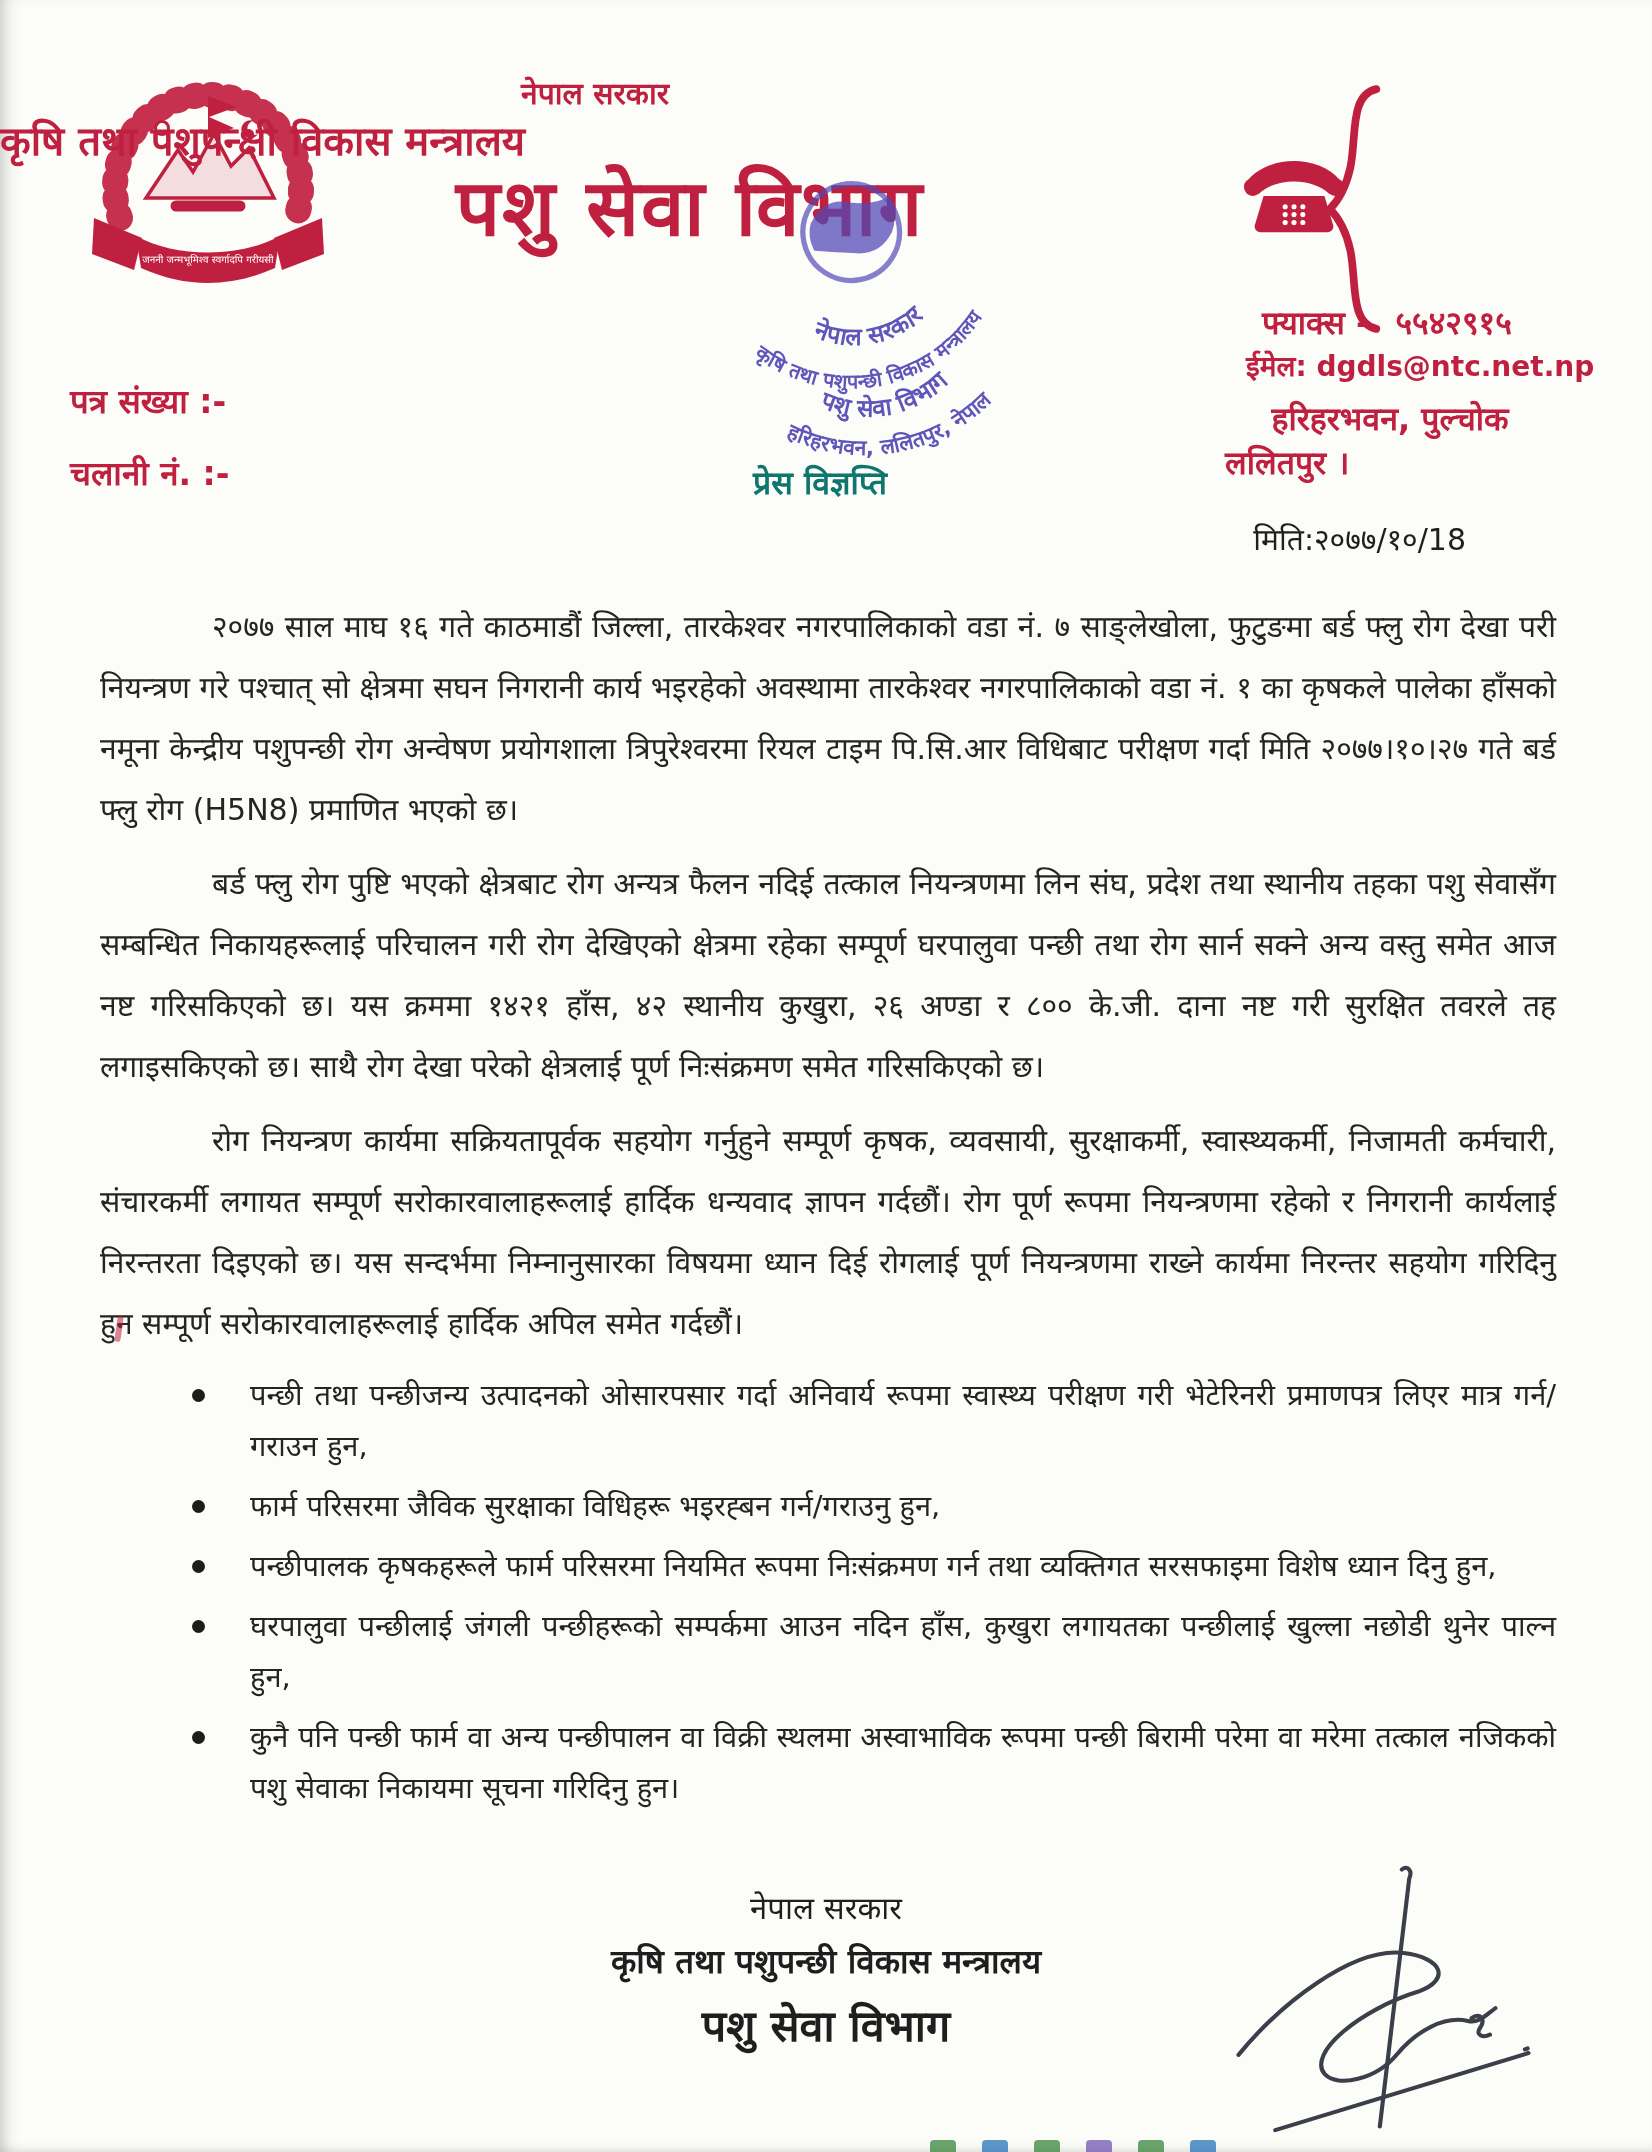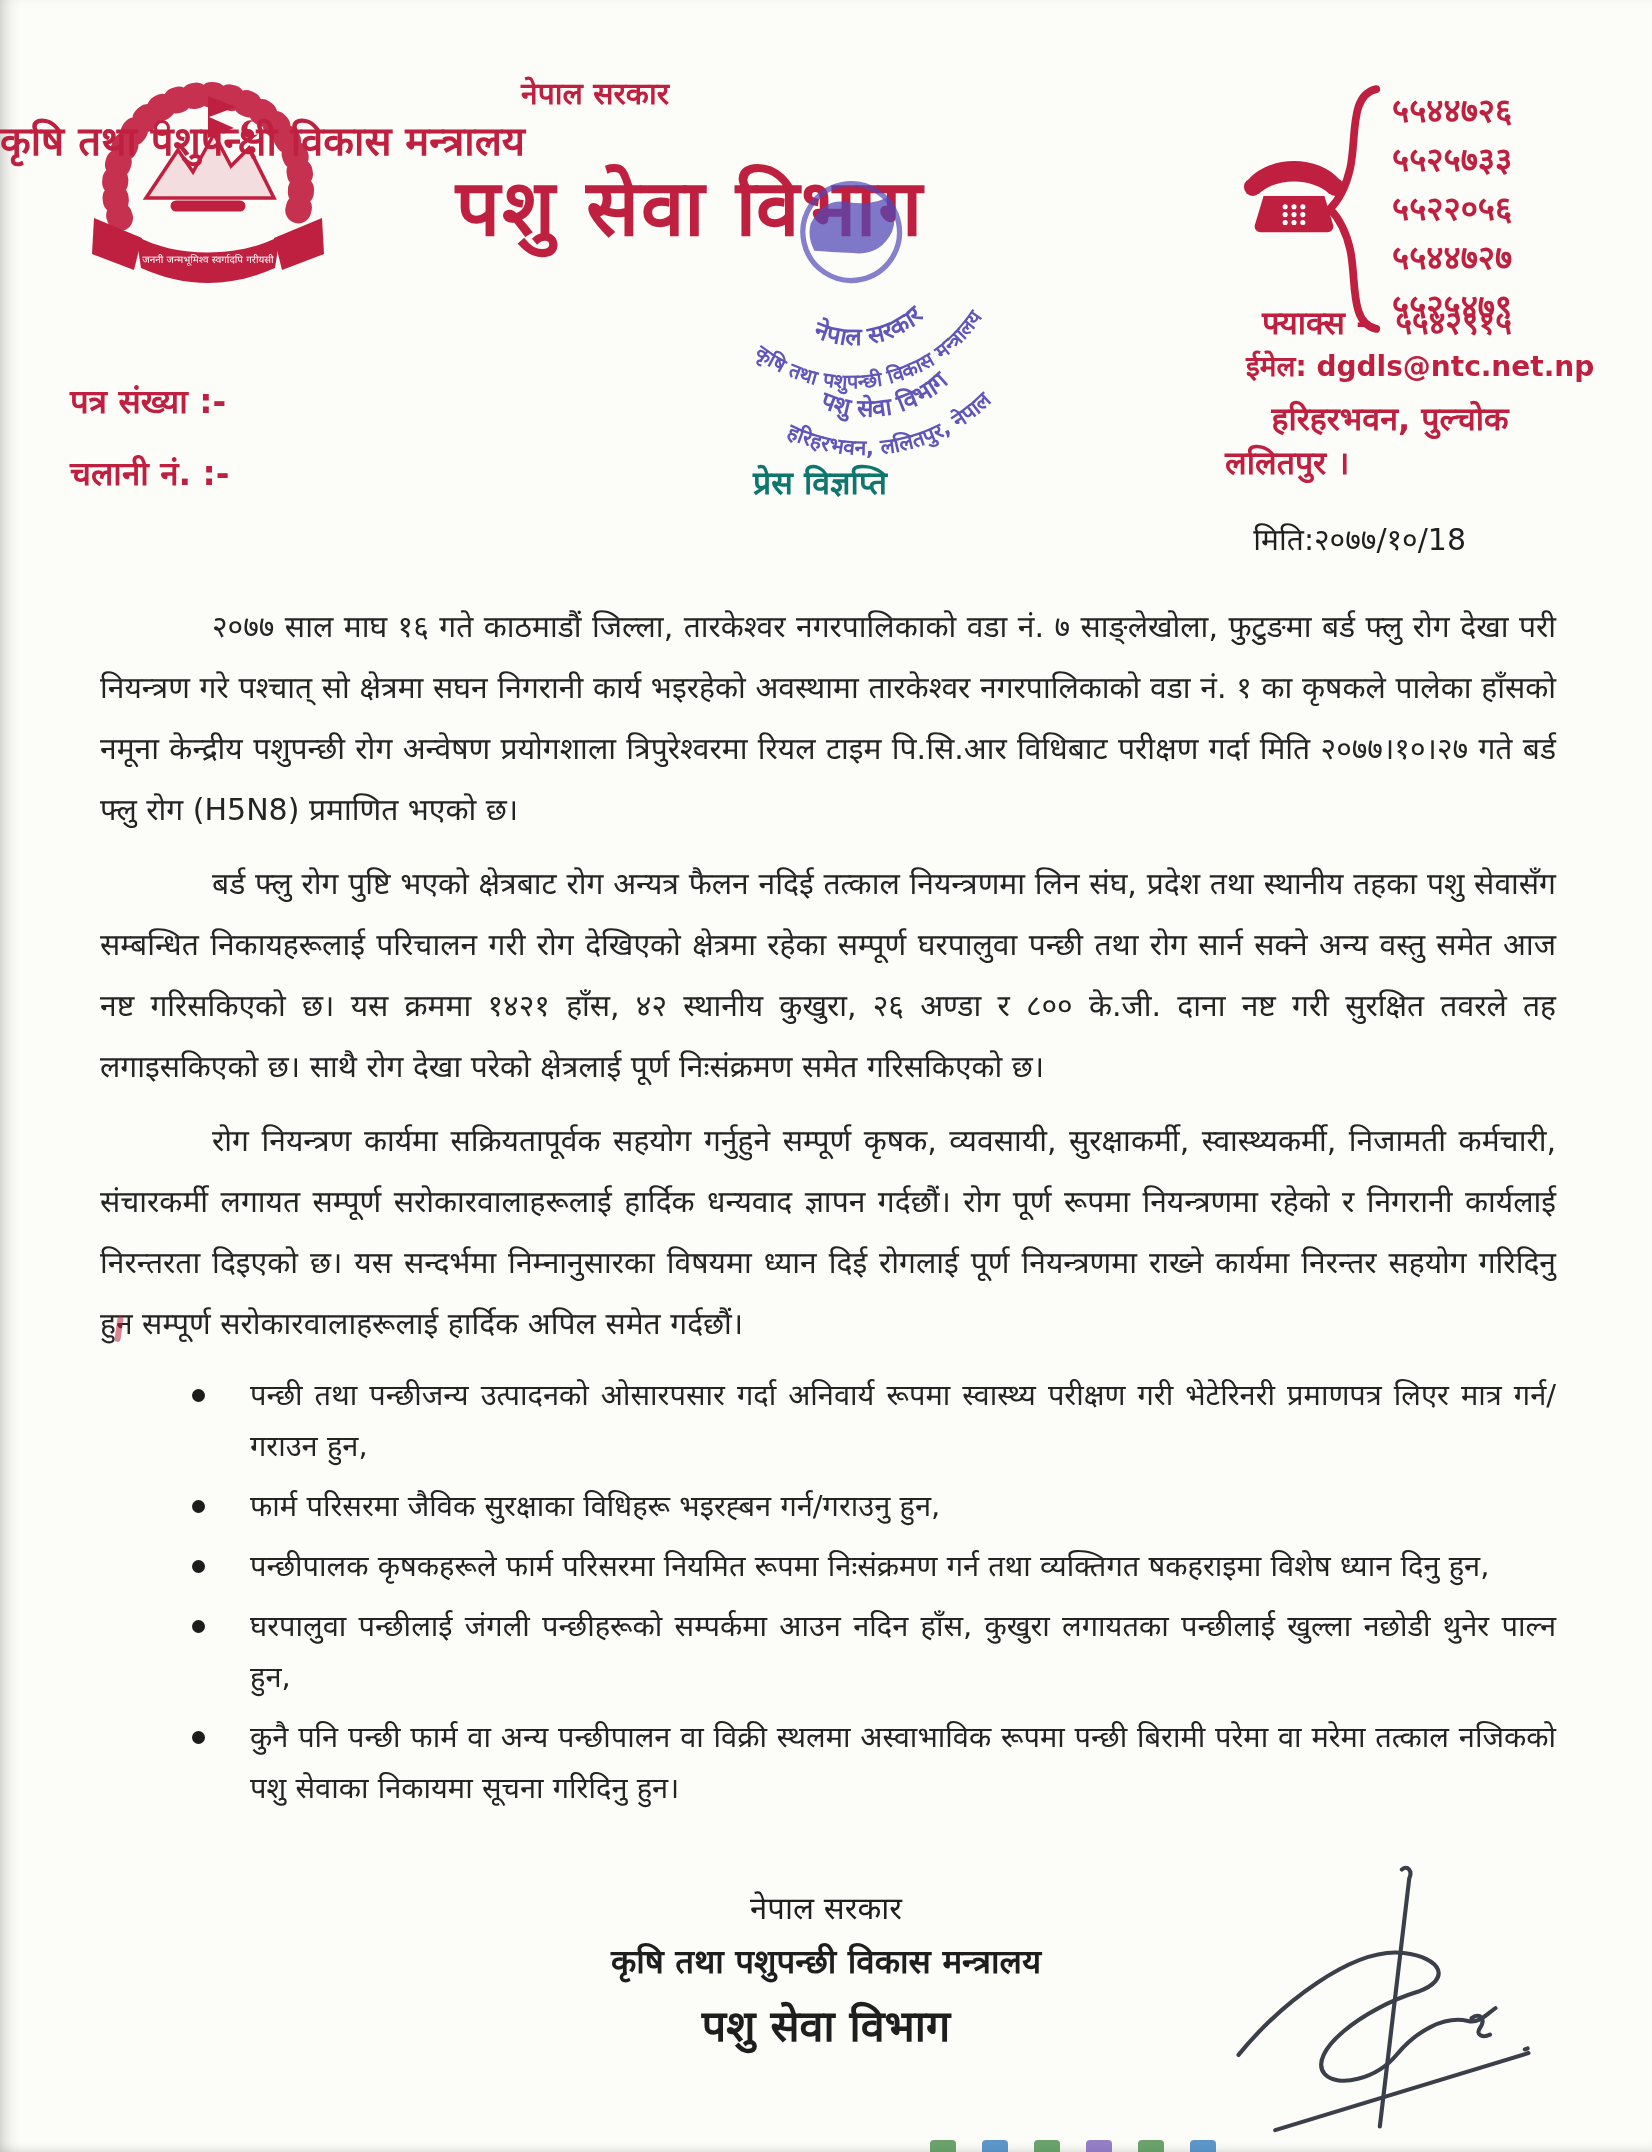--- a/index.html
+++ b/index.html
@@ -121,48 +121,41 @@
         <circle cx="55" cy="65" r="2.6"></circle>
         <circle cx="64" cy="65" r="2.6"></circle>
       <circle cx="46" cy="73" r="2.6"></circle>
         <circle cx="55" cy="73" r="2.6"></circle>
         <circle cx="64" cy="73" r="2.6"></circle>
     </g>
   </svg>
   <svg class="phone-brace" viewBox="0 0 60 260" aria-hidden="true">
     <path d="M52,6 C24,12 32,56 25,88 C20,110 12,122 4,130 C12,138 20,150 25,172 C32,204 24,248 52,254" fill="none" stroke="#c0203f" stroke-width="8" stroke-linecap="round"></path>
   </svg>
-  <div class="phone-list">
-    <div>५५४४७२६</div>
-    <div>५५२५७३३</div>
-    <div>५५२२०५६</div>
-    <div>५५४४७२७</div>
-    <div>५५२५४७९</div>
-  </div>
   <div class="fax-line">
     <span>फ्याक्स -</span><span class="val">५५४२९१५</span>
   </div>
   <div class="email-line">ईमेल: dgdls@ntc.net.np</div>
   <div class="addr1">हरिहरभवन, पुल्चोक</div>
   <div class="addr2">ललितपुर ।</div>
 
   <div class="ref-letter">पत्र संख्या :-</div>
   <div class="ref-chalani">चलानी नं. :-</div>
 
   <div class="doc-title">प्रेस विज्ञप्ति</div>
   <div class="date-line">मिति:२०७७/१०/18</div>
 
   <div class="content">
     <p>२०७७ साल माघ १६ गते काठमाडौं जिल्ला, तारकेश्वर नगरपालिकाको वडा नं. ७ साङ्लेखोला, फुटुङमा बर्ड फ्लु रोग देखा परी नियन्त्रण गरे पश्चात् सो क्षेत्रमा सघन निगरानी कार्य भइरहेको अवस्थामा तारकेश्वर नगरपालिकाको वडा नं. १ का कृषकले पालेका हाँसको नमूना केन्द्रीय पशुपन्छी रोग अन्वेषण प्रयोगशाला त्रिपुरेश्वरमा रियल टाइम पि.सि.आर विधिबाट परीक्षण गर्दा मिति २०७७।१०।२७ गते बर्ड फ्लु रोग (H5N8) प्रमाणित भएको छ।</p>
     <p>बर्ड फ्लु रोग पुष्टि भएको क्षेत्रबाट रोग अन्यत्र फैलन नदिई तत्काल नियन्त्रणमा लिन संघ, प्रदेश तथा स्थानीय तहका पशु सेवासँग सम्बन्धित निकायहरूलाई परिचालन गरी रोग देखिएको क्षेत्रमा रहेका सम्पूर्ण घरपालुवा पन्छी तथा रोग सार्न सक्ने अन्य वस्तु समेत आज नष्ट गरिसकिएको छ। यस क्रममा १४२१ हाँस, ४२ स्थानीय कुखुरा, २६ अण्डा र ८०० के.जी. दाना नष्ट गरी सुरक्षित तवरले तह लगाइसकिएको छ। साथै रोग देखा परेको क्षेत्रलाई पूर्ण निःसंक्रमण समेत गरिसकिएको छ।</p>
     <p>रोग नियन्त्रण कार्यमा सक्रियतापूर्वक सहयोग गर्नुहुने सम्पूर्ण कृषक, व्यवसायी, सुरक्षाकर्मी, स्वास्थ्यकर्मी, निजामती कर्मचारी, संचारकर्मी लगायत सम्पूर्ण सरोकारवालाहरूलाई हार्दिक धन्यवाद ज्ञापन गर्दछौं। रोग पूर्ण रूपमा नियन्त्रणमा रहेको र निगरानी कार्यलाई निरन्तरता दिइएको छ। यस सन्दर्भमा निम्नानुसारका विषयमा ध्यान दिई रोगलाई पूर्ण नियन्त्रणमा राख्ने कार्यमा निरन्तर सहयोग गरिदिनु हुन सम्पूर्ण सरोकारवालाहरूलाई हार्दिक अपिल समेत गर्दछौं।</p>
     <ul class="bullets">
       <li>पन्छी तथा पन्छीजन्य उत्पादनको ओसारपसार गर्दा अनिवार्य रूपमा स्वास्थ्य परीक्षण गरी भेटेरिनरी प्रमाणपत्र लिएर मात्र गर्न/गराउन हुन,</li>
       <li>फार्म परिसरमा जैविक सुरक्षाका विधिहरू भइरह्बन गर्न/गराउनु हुन,</li>
-      <li>पन्छीपालक कृषकहरूले फार्म परिसरमा नियमित रूपमा निःसंक्रमण गर्न तथा व्यक्तिगत षकहराइमा विशेष ध्यान दिनु हुन,</li>
+      <li>पन्छीपालक कृषकहरूले फार्म परिसरमा नियमित रूपमा निःसंक्रमण गर्न तथा व्यक्तिगत सरसफाइमा विशेष ध्यान दिनु हुन,</li>
       <li>घरपालुवा पन्छीलाई जंगली पन्छीहरूको सम्पर्कमा आउन नदिन हाँस, कुखुरा लगायतका पन्छीलाई खुल्ला नछोडी थुनेर पाल्न हुन,</li>
       <li>कुनै पनि पन्छी फार्म वा अन्य पन्छीपालन वा विक्री स्थलमा अस्वाभाविक रूपमा पन्छी बिरामी परेमा वा मरेमा तत्काल नजिकको पशु सेवाका निकायमा सूचना गरिदिनु हुन।</li>
     </ul>
   </div>
 
   <div class="footer">
     <div class="f-gov">नेपाल सरकार</div>
     <div class="f-ministry">कृषि तथा पशुपन्छी विकास मन्त्रालय</div>
     <div class="f-dept">पशु सेवा विभाग</div>
   </div>

